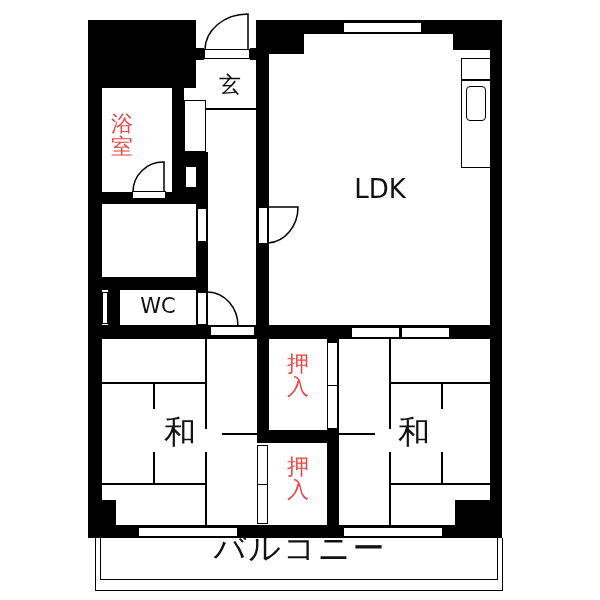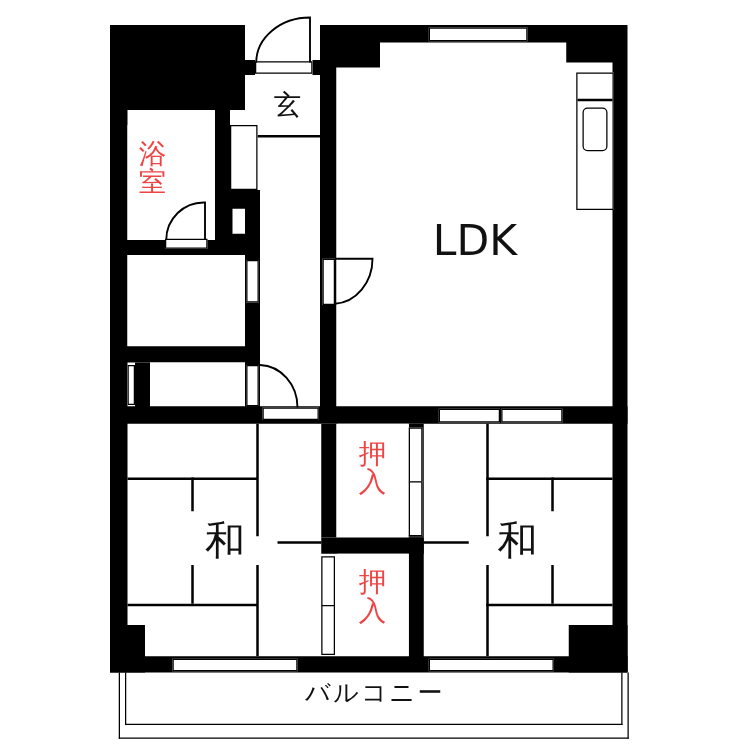--- a/index.html
+++ b/index.html
@@ -119,19 +119,20 @@
   <svg style="left:266px;top:205px;" width="36" height="42">
     <path d="M2 2 L 32 2 A 32 36 0 0 1 2 38" fill="none" stroke="#000" stroke-width="1.5"></path>
   </svg>
   <svg style="left:206px;top:290px;" width="36" height="40">
     <path d="M2 2 A 31 34 0 0 1 32 36" fill="none" stroke="#000" stroke-width="1.5"></path>
   </svg>
   <div class="line" style="left:206px;top:325px;width:1.5px;height:12px;"></div>
 
   <div class="lbl" style="left:214px;top:74px;width:32px;font-size:22px;">玄</div>
   <div class="vlbl" style="left:110px;top:112px;width:24px;font-size:22px;word-break:break-all;">浴室</div>
-  <div class="lbl" style="left:320px;top:176px;width:120px;font-size:34px;">LDK</div>
+  <div class="lbl" style="left:122px;top:296px;width:72px;font-size:21px;">WC</div>
+  <div class="lbl" style="left:320px;top:176px;width:120px;font-size:26px;">LDK</div>
   <div class="vlbl" style="left:286px;top:352px;width:24px;font-size:22px;word-break:break-all;">押入</div>
   <div class="vlbl" style="left:286px;top:455px;width:24px;font-size:22px;word-break:break-all;">押入</div>
   <div class="lbl" style="left:160px;top:416px;width:40px;font-size:32px;">和</div>
   <div class="lbl" style="left:394px;top:416px;width:40px;font-size:32px;">和</div>
-  <div class="lbl" style="left:190px;top:544px;width:220px;font-size:20px;letter-spacing:2px;text-align:center;">バルコニー</div>
+  <div class="lbl" style="left:190px;top:532px;width:220px;font-size:32px;letter-spacing:2px;text-align:center;">バルコニー</div>
 </div>
 
 </body></html>

